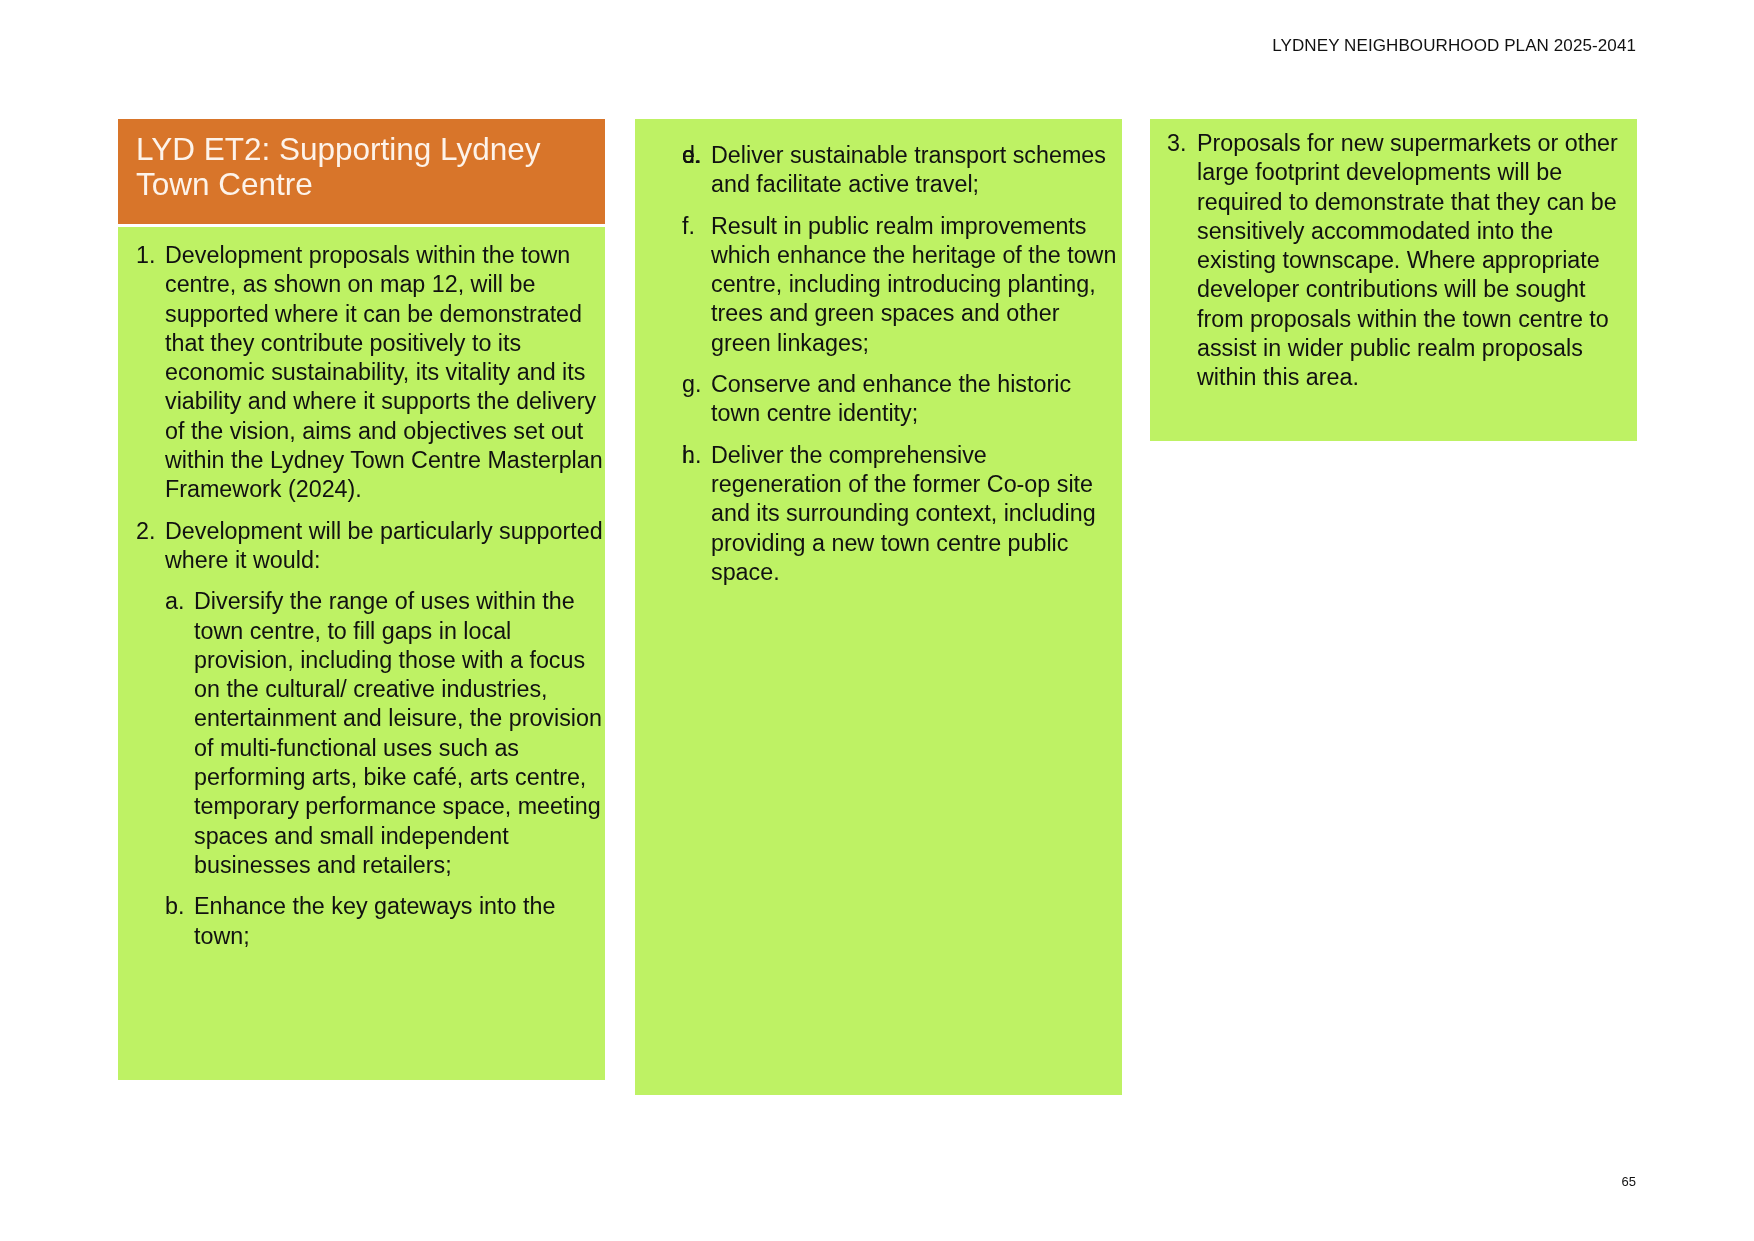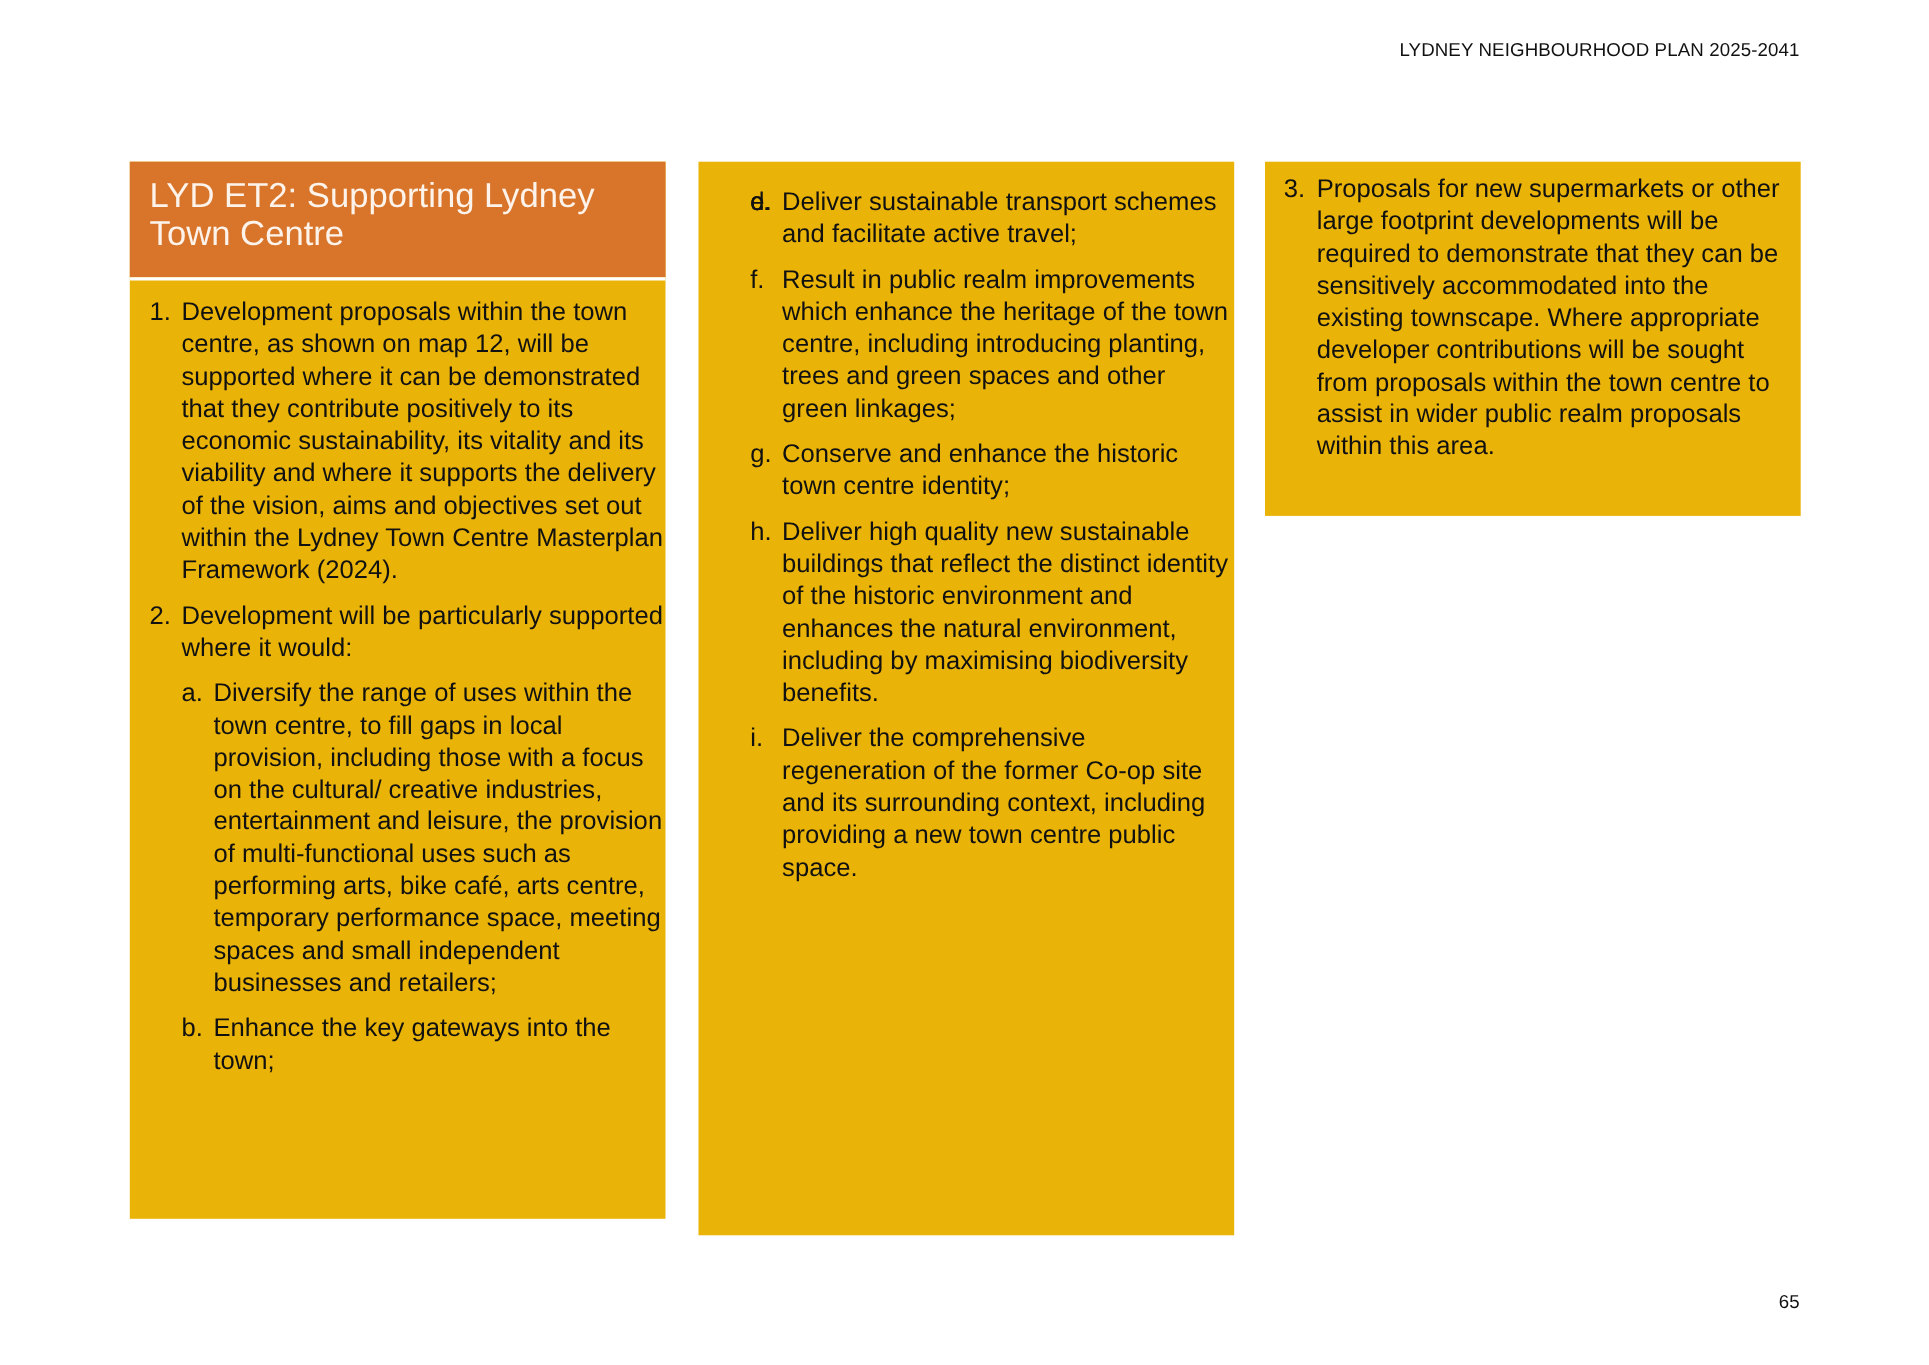--- a/index.html
+++ b/index.html
@@ -16,30 +16,29 @@
     right: 118px;
     top: 36px;
     font-size: 17px;
     letter-spacing: 0.1px;
     color: #111;
   }
   .page-number {
     position: absolute;
     right: 118px;
     top: 1174px;
-    font-size: 17px;
+    font-size: 13px;
     color: #111;
   }
   .col {
     position: absolute;
     top: 119px;
     width: 487px;
-    background: #eab308;
+    background: #bef264;
     box-sizing: border-box;
-    margin-top: 28px;
   }
   #col1 { left: 118px; height: 961px; }
   #col2 { left: 635px; height: 976px; padding-top: 10px; }
   #col3 { left: 1150px; width: 487px; height: 322px; padding-top: 10px; }
 
   .policy-title {
     background: #d8752a;
     color: #fdf3ea;
     font-size: 31.5px;
     line-height: 35px;
@@ -114,21 +113,20 @@
     <li class="sub-item">
       <span class="marker">f.</span>
       <span>Result in public realm improvements which enhance the heritage of the town centre, including introducing planting, trees and green spaces and other green linkages;</span>
     </li>
     <li class="sub-item">
       <span class="marker">g.</span>
       <span>Conserve and enhance the historic town centre identity;</span>
     </li>
     <li class="sub-item">
       <span class="marker">h.</span>
-      <span>Deliver high quality new sustainable buildings that reflect the distinct identity of the historic environment and enhances the natural environment, including by maximising biodiversity benefits.</span>
     </li>
     <li class="sub-item">
       <span class="marker">i.</span>
       <span>Deliver the comprehensive regeneration of the former Co-op site and its surrounding context, including providing a new town centre public space.</span>
     </li>
   </ol>
 </div>
 
 <div class="col" id="col3">
   <ol class="body-text">

